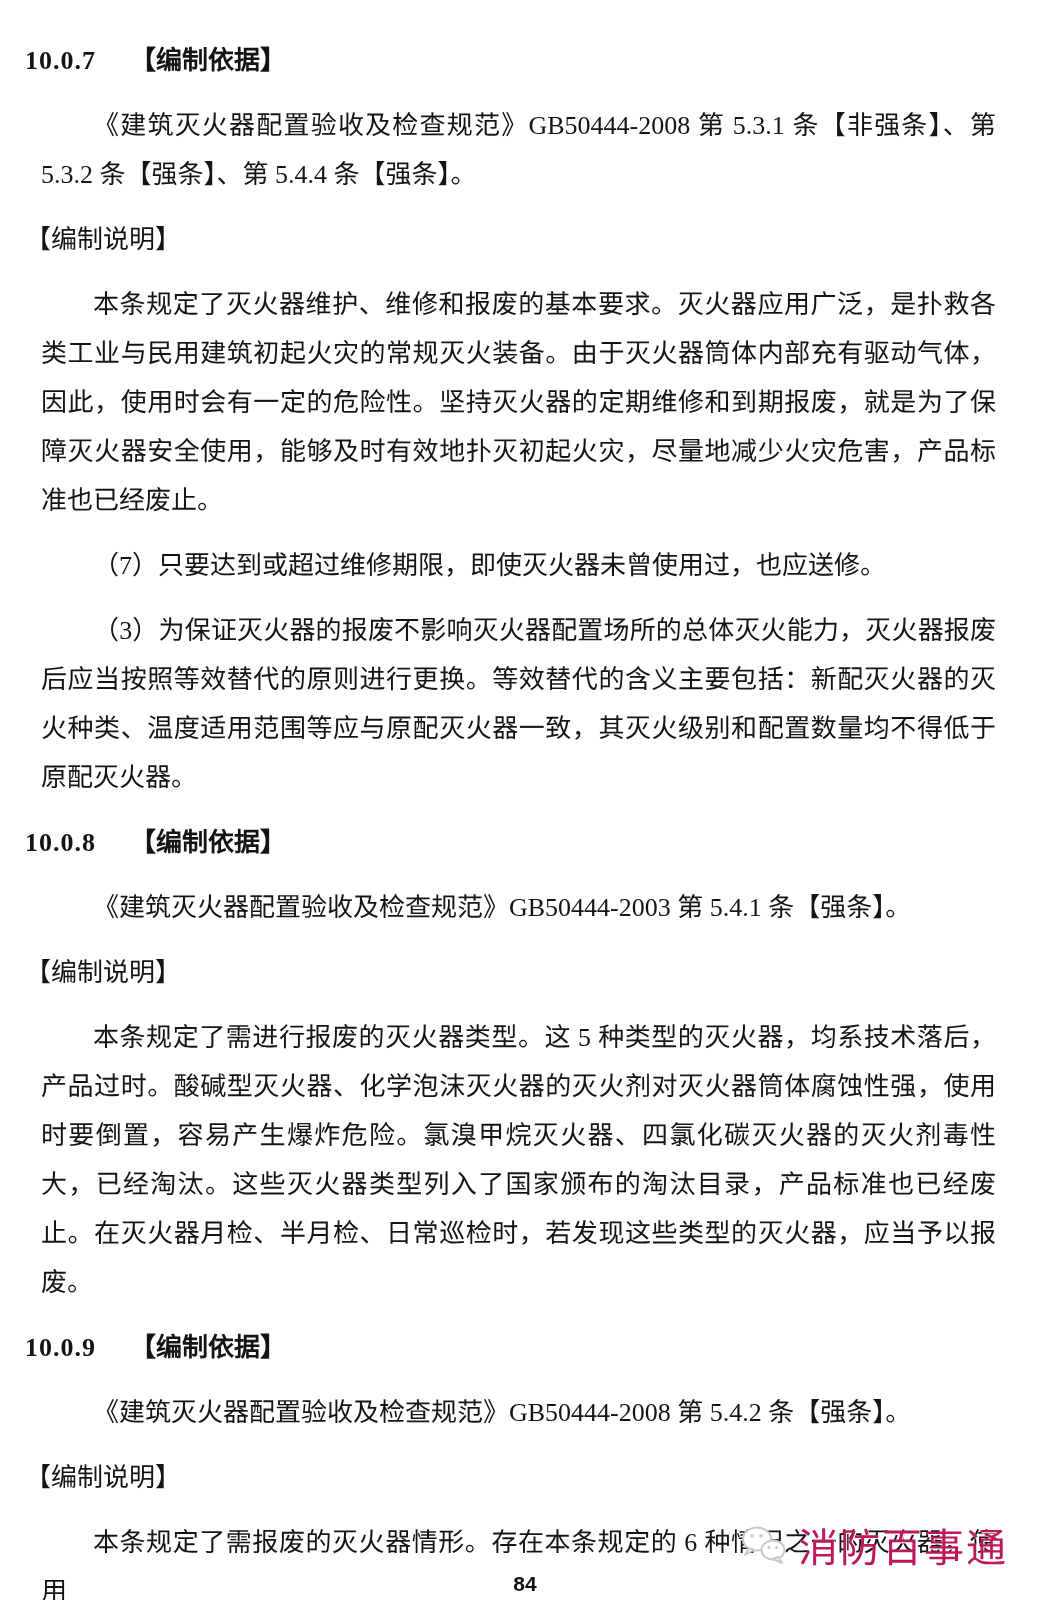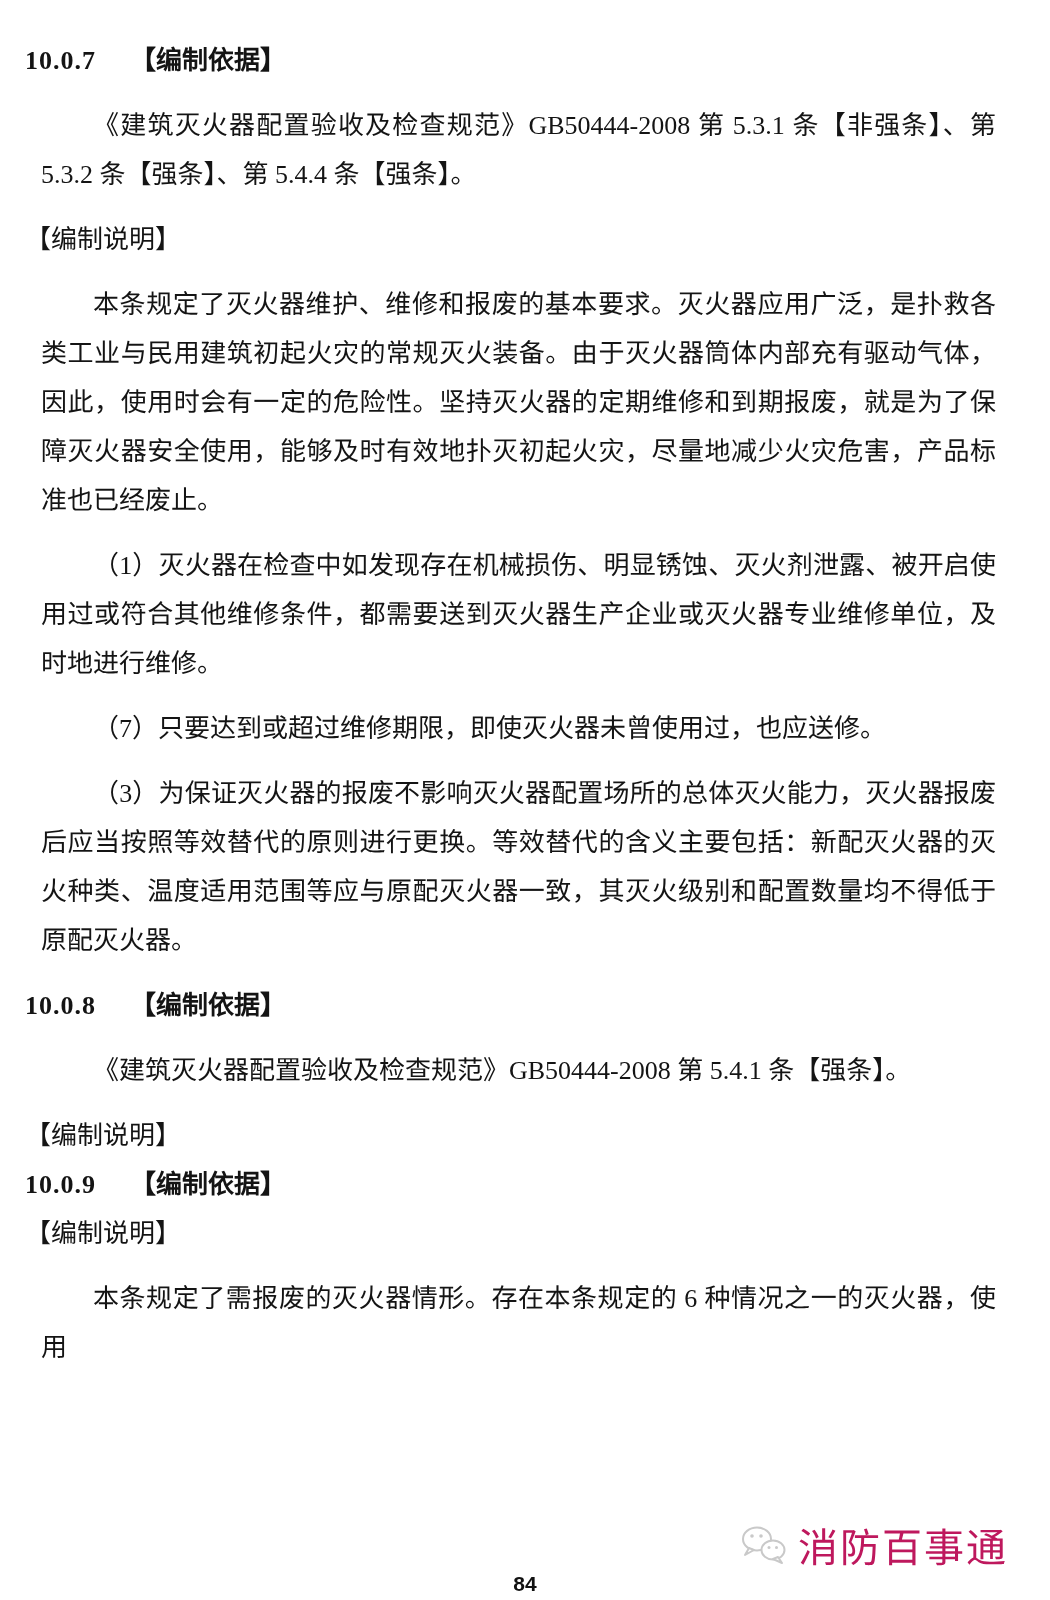--- a/index.html
+++ b/index.html
@@ -66,37 +66,38 @@
 <div class="page">
   <div class="content">
 
     <section>
       <div class="heading">
         <span class="sec-num">10.0.7</span><span>【编制依据】</span>
       </div>
       <p class="body-para">《建筑灭火器配置验收及检查规范》GB50444-2008 第 5.3.1 条【非强条】、第 5.3.2 条【强条】、第 5.4.4 条【强条】。</p>
       <div class="subheading">【编制说明】</div>
       <p class="body-para">本条规定了灭火器维护、维修和报废的基本要求。灭火器应用广泛，是扑救各类工业与民用建筑初起火灾的常规灭火装备。由于灭火器筒体内部充有驱动气体，因此，使用时会有一定的危险性。坚持灭火器的定期维修和到期报废，就是为了保障灭火器安全使用，能够及时有效地扑灭初起火灾，尽量地减少火灾危害，产品标准也已经废止。</p>
-      <p class="body-para">（1）灭火器在检查中如发现存在机械损伤、明显锈蚀、灭火剂泄露、被开启使用过或符合其他维修条件，都需要送到灭火器生产企业或灭火器专业维修单位，及时地进行维修。</p>
       <p class="body-para">（7）只要达到或超过维修期限，即使灭火器未曾使用过，也应送修。</p>
       <p class="body-para">（3）为保证灭火器的报废不影响灭火器配置场所的总体灭火能力，灭火器报废后应当按照等效替代的原则进行更换。等效替代的含义主要包括：新配灭火器的灭火种类、温度适用范围等应与原配灭火器一致，其灭火级别和配置数量均不得低于原配灭火器。</p>
     </section>
 
     <section>
       <div class="heading gap-before">
         <span class="sec-num">10.0.8</span><span>【编制依据】</span>
       </div>
-      <p class="body-para">《建筑灭火器配置验收及检查规范》GB50444-2008 第 5.4.1 条【强条】。</p>
+      <p class="body-para">《建筑灭火器配置验收及检查规范》GB50444-2003 第 5.4.1 条【强条】。</p>
       <div class="subheading">【编制说明】</div>
+      <p class="body-para">本条规定了需进行报废的灭火器类型。这 5 种类型的灭火器，均系技术落后，产品过时。酸碱型灭火器、化学泡沫灭火器的灭火剂对灭火器筒体腐蚀性强，使用时要倒置，容易产生爆炸危险。氯溴甲烷灭火器、四氯化碳灭火器的灭火剂毒性大，已经淘汰。这些灭火器类型列入了国家颁布的淘汰目录，产品标准也已经废止。在灭火器月检、半月检、日常巡检时，若发现这些类型的灭火器，应当予以报废。</p>
     </section>
 
     <section>
       <div class="heading">
         <span class="sec-num">10.0.9</span><span>【编制依据】</span>
       </div>
+      <p class="body-para">《建筑灭火器配置验收及检查规范》GB50444-2008 第 5.4.2 条【强条】。</p>
       <div class="subheading">【编制说明】</div>
       <p class="body-para">本条规定了需报废的灭火器情形。存在本条规定的 6 种情况之一的灭火器，使用</p>
     </section>
 
   </div>
 
   <div class="watermark">
     <span>
       <svg width="48" height="40" viewBox="0 0 48 40" xmlns="http://www.w3.org/2000/svg">
         <g fill="#ffffff" stroke="#c9c9c9" stroke-width="2">

